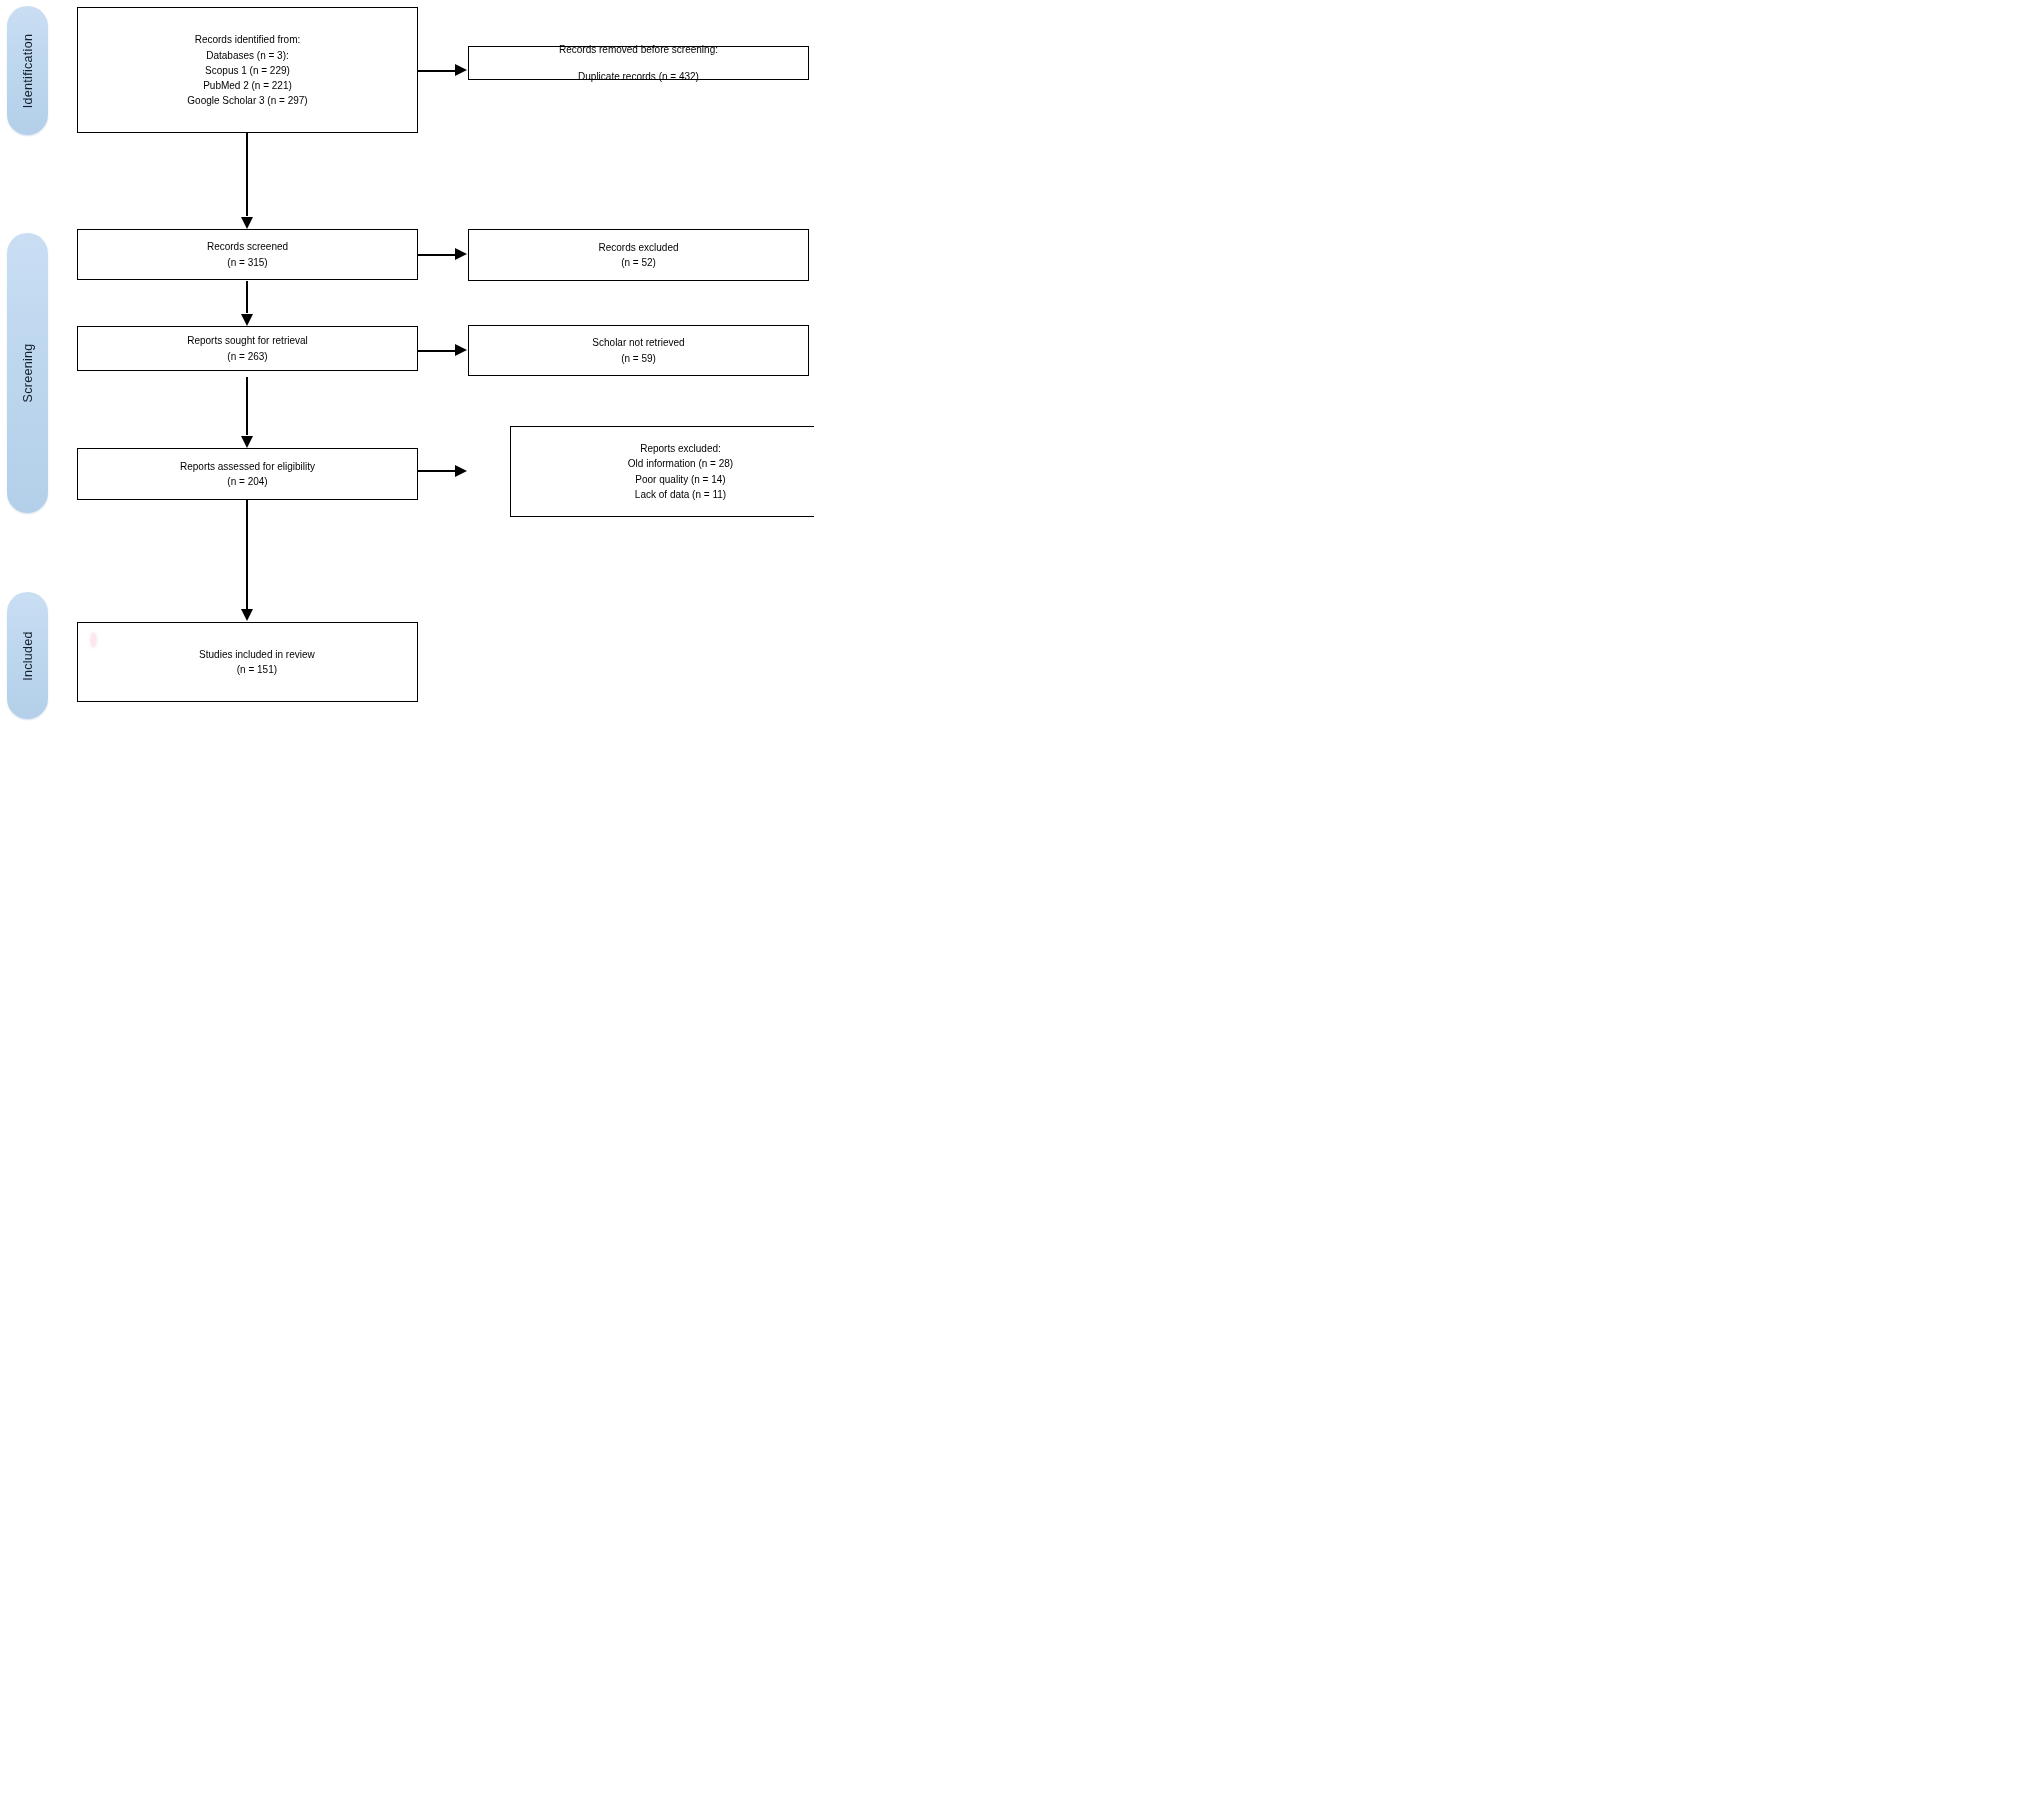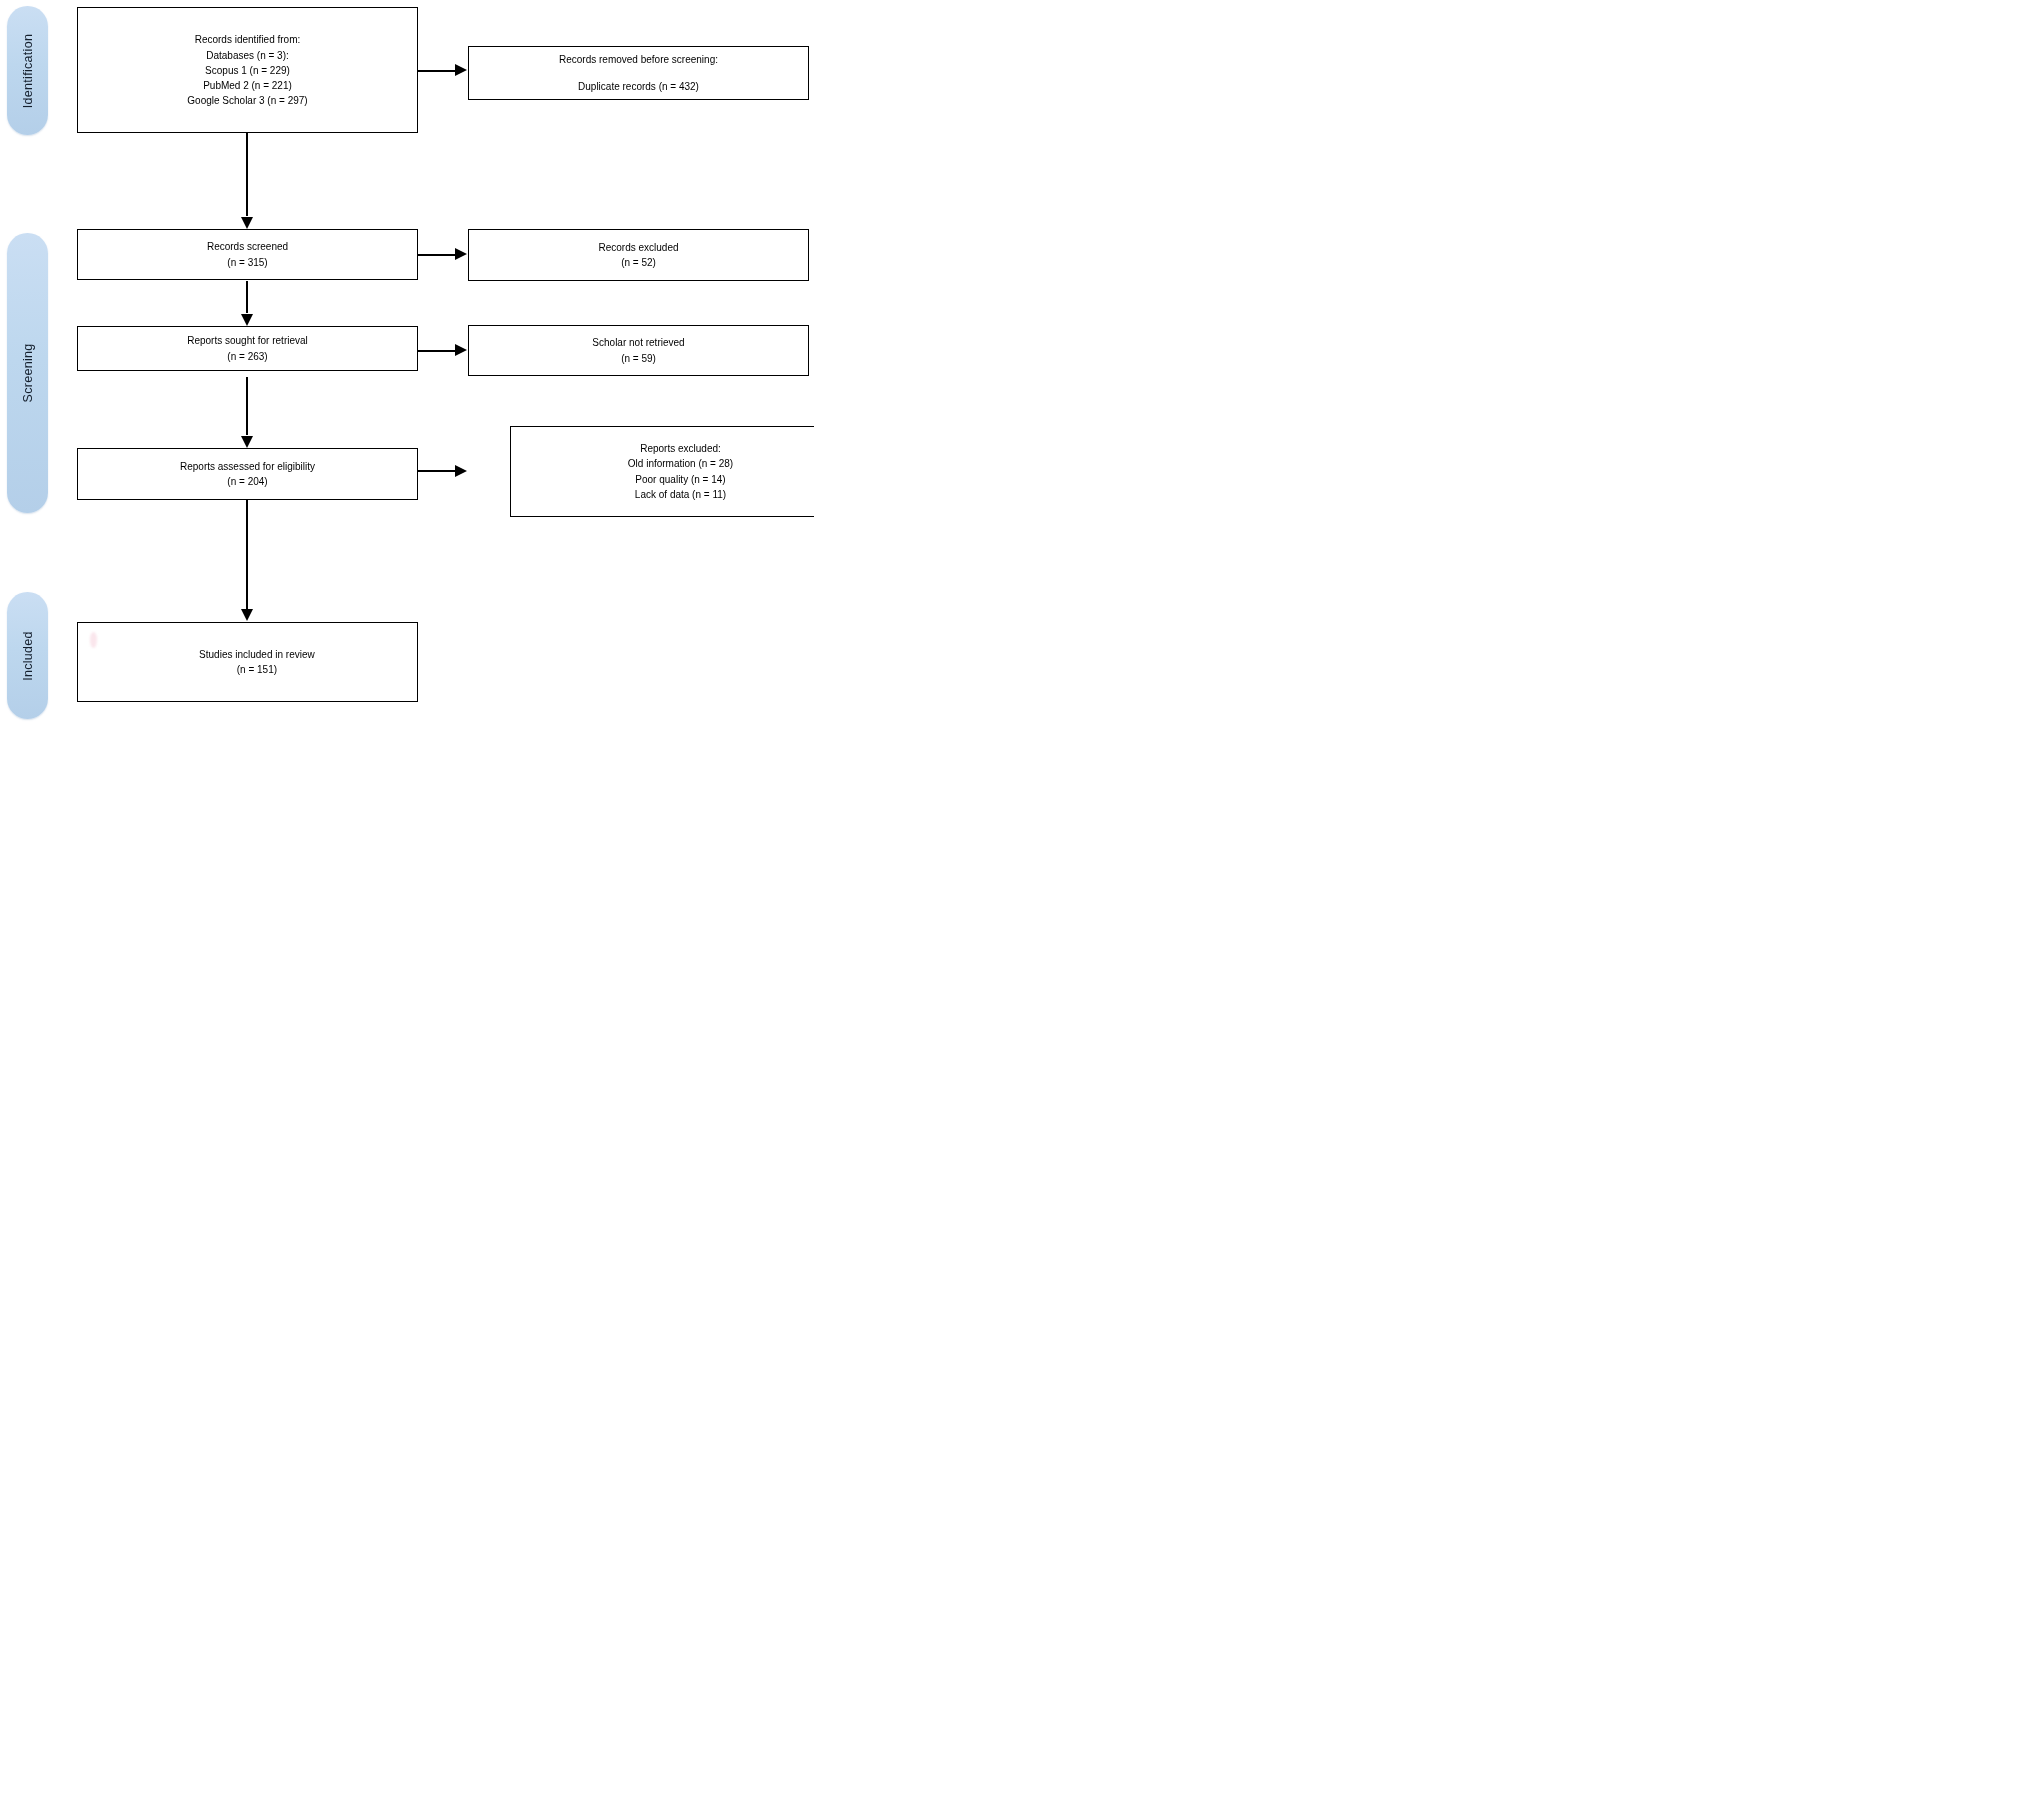--- a/index.html
+++ b/index.html
@@ -109,21 +109,21 @@
     <span class="line">Reports assessed for eligibility</span>
     <span class="line">(n = 204)</span>
   </div>
 
   <div class="fbox col-left" style="top:622px;height:80px;padding-left:24px;">
     <span class="artifact" style="left:11.5px;top:9.4px;"></span>
     <span class="line">Studies included in review</span>
     <span class="line">(n = 151)</span>
   </div>
 
-  <div class="fbox col-right" style="top:46px;height:54px;gap:12px;">
+  <div class="fbox col-right" style="top:46px;height:34px;gap:12px;">
     <span class="line">Records removed before screening:</span>
     <span class="line">Duplicate records (n = 432)</span>
   </div>
 
   <div class="fbox col-right" style="top:229px;height:52px;">
     <span class="line">Records excluded</span>
     <span class="line">(n = 52)</span>
   </div>
 
   <div class="fbox col-right" style="top:325px;height:51px;">

